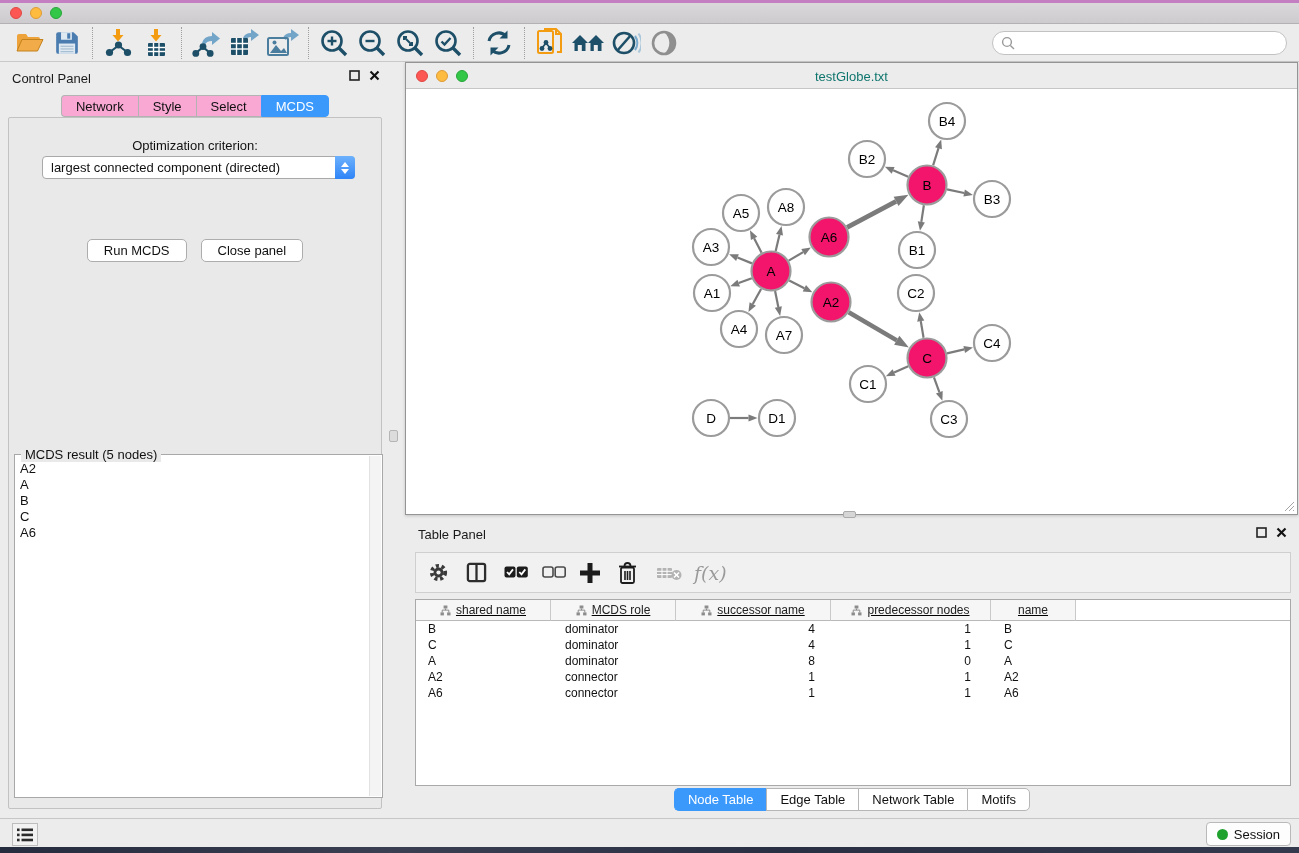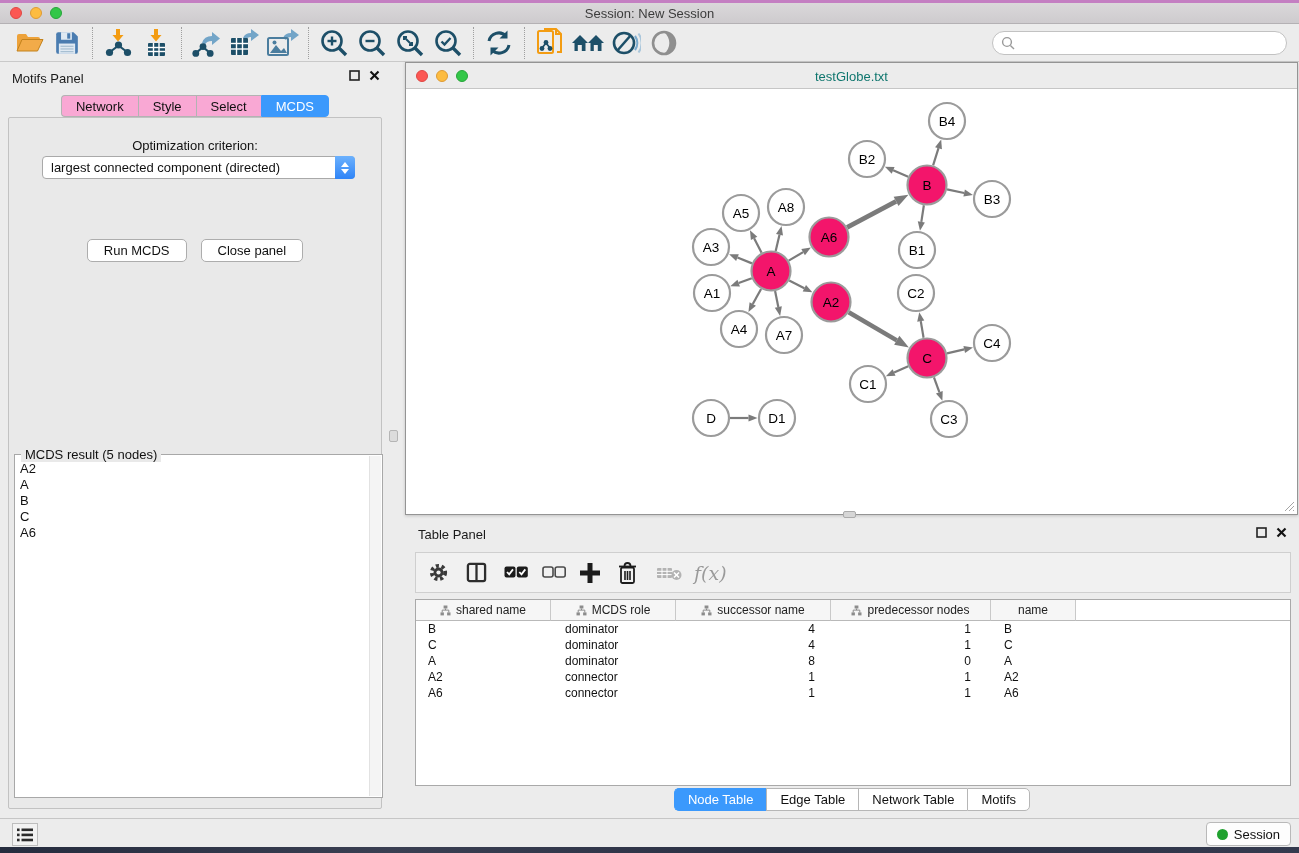--- a/index.html
+++ b/index.html
@@ -84,21 +84,21 @@
 
   
   .table-panel { position:absolute; left:405px; top:519px; width:894px; height:297px; background:#ececec; }
   .table-panel .panel-title { position:absolute; left:13px; top:8px; }
   .tp-toolbar { position:absolute; left:10px; top:33px; width:876px; height:41px; background:#f1f1f1;
                 border:1px solid #cfcfcf; display:flex; align-items:center; padding-left:12px; gap:4px; }
   .tp-btn { width:34px; height:34px; display:flex; align-items:center; justify-content:flex-start; }
   .fx { font-family:"DejaVu Serif", serif; font-style:italic; font-size:19px; color:#9a9a9a; }
   .tbl { position:absolute; left:10px; top:80px; width:876px; height:187px; background:#fff;
          border:1px solid #a9a9a9; overflow:hidden; }
-  .tbl-header { display:flex; height:21px; }
+  .tbl-header { display:flex; height:21px;text-decoration:underline; }
   .th { background:#f6f6f6; border-right:1px solid #c9c9c9; border-bottom:1px solid #b9b9b9;
         display:flex; align-items:center; justify-content:center; gap:5px; font-size:12px; color:#222; }
   .th-filler { flex:1; background:#fff; border-bottom:1px solid #b9b9b9; }
   .tr { display:flex; height:16px; background:#fff; }
   .td { font-size:12px; color:#111; display:flex; align-items:center; }
   .td.left  { justify-content:flex-start; }
   .td.right { justify-content:flex-end; }
 
   .bottom-tabs { position:absolute; left:0; right:0; top:269px; display:flex; justify-content:center; }
   .btab { height:23px; padding:0 13px; background:#fff; border:1px solid #b6b6b6; border-right:none;
@@ -124,21 +124,20 @@
 <div class="screen">
 
   <div class="top-strip"></div>
 
   <div class="titlebar">
     <div class="lights">
       <span class="light red"></span>
       <span class="light yellow"></span>
       <span class="light green"></span>
     </div>
-    <div class="title">Session: New Session</div>
   </div>
 
   <div class="toolbar">
     <div class="tb-btn">
       <svg width="30" height="26" viewBox="0 0 30 26">
         <path d="M3 21 V6 q0-2 2-2 h7 l2 3 h10 q2 0 2 2 v2" fill="#eda23a"></path>
         <path d="M3 21 L8 9.5 h21 L23.5 21 z" fill="#f2ab49" stroke="#c3821c" stroke-width="1"></path>
       </svg>
     </div>
     <div class="tb-btn">
@@ -285,21 +284,21 @@
     <div class="searchbox">
       <svg width="14" height="14" viewBox="0 0 14 14">
         <circle cx="6" cy="6" r="4.4" fill="none" stroke="#9a9a9a" stroke-width="1.4"></circle>
         <line x1="9.4" y1="9.4" x2="13" y2="13" stroke="#9a9a9a" stroke-width="1.4"></line>
       </svg>
       <input type="text" placeholder="" style="">
     </div>
   </div>
 
   <div class="control-panel">
-    <div class="panel-title">Motifs Panel</div>
+    <div class="panel-title">Control Panel</div>
     <div class="win-icons" style="right:10px; top:8px;">
       <svg width="11" height="11" viewBox="0 0 11 11">
         <rect x="1" y="1" width="9" height="9" fill="none" stroke="#222" stroke-width="1.6"></rect>
       </svg>
       <svg width="11" height="11" viewBox="0 0 11 11">
         <line x1="1.5" y1="1.5" x2="9.5" y2="9.5" stroke="#111" stroke-width="2.2"></line>
         <line x1="9.5" y1="1.5" x2="1.5" y2="9.5" stroke="#111" stroke-width="2.2"></line>
       </svg>
     </div>
     <div class="cp-inner"></div>

